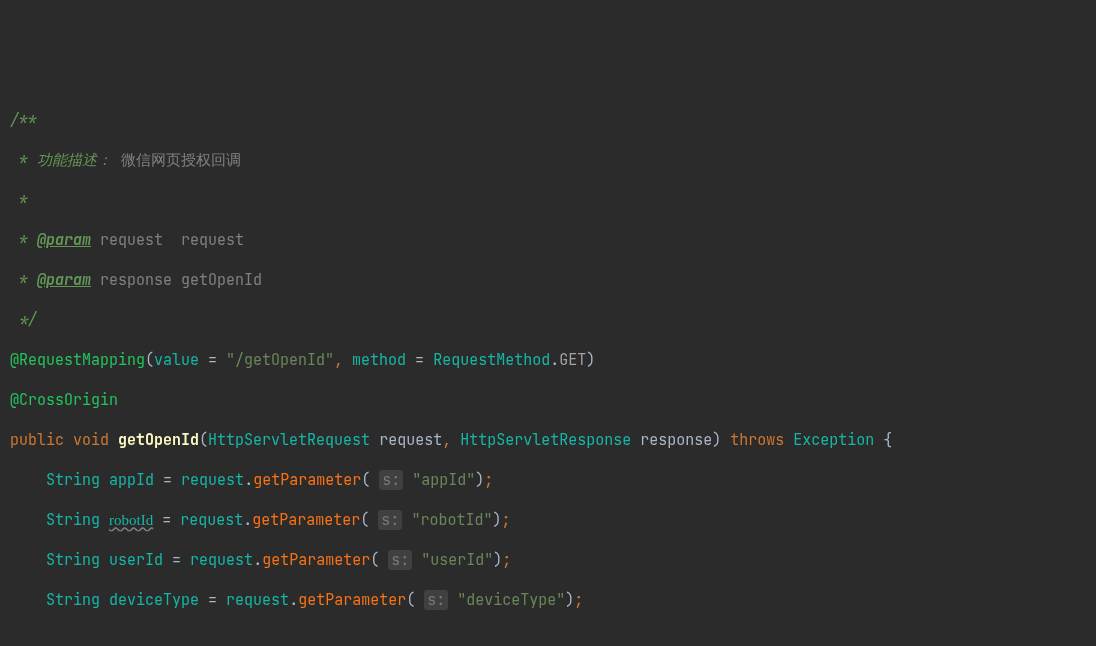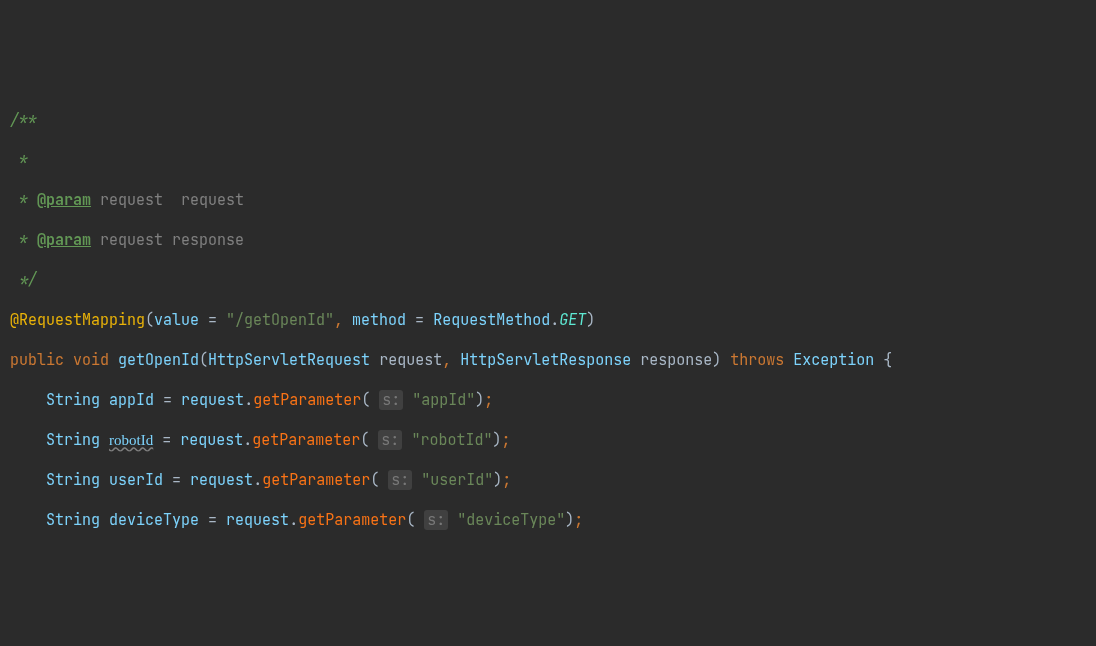--- a/index.html
+++ b/index.html
@@ -9,46 +9,48 @@
       font-family: 'JetBrains Mono', 'Consolas', 'Monaco', monospace;
       font-size: 15px;
       line-height: 20px;
       padding: 10px 10px;
       white-space: pre;
       overflow-x: auto;
     }
     .line { display: block; min-height: 20px; }
     .comment { color: #808080; }
     .doc-comment { color: #629755; font-style: italic; }
-    .doc-tag { color: #629755; font-weight: bold; text-decoration: underline; }
-    .annotation { color: #eab308; }
+    .doc-tag { color: #629755; font-style: italic; font-weight: bold; text-decoration: underline; }
+    .annotation { color: #22c55e; }
     .keyword { color: #cc7832; }
     .string { color: #6a8759; }
-    .method { color: #7dd3fc; }
+    .method { color: #fef9c3; font-weight: bold; }
     .method-call { color: #f97316; }
     .param { color: #a9b7c6; }
-    .identifier { color: #7dd3fc; }
+    .identifier { color: #14b8a6; }
     .underlined { text-decoration: underline wavy #808080; font-family: Liberation Serif, serif; }
     .param-hint { background: #404040; color: #787878; border-radius: 3px; padding: 0 3px; font-style: normal; }
     .punct { color: #a9b7c6; }
     .operator { color: #a9b7c6; }
-    .enum-const { color: #5eead4; font-style: italic; }
+    .enum-const { color: #a3a3a3; }
   </style>
 </head>
 <body>
 
 
 
 <div>
 <span class="line"><span class="doc-comment">/**</span></span>
+<span class="line"><span class="doc-comment"> * </span><span class="doc-comment">功能描述：</span><span class="comment"> 微信网页授权回调</span></span>
 <span class="line"><span class="doc-comment"> *</span></span>
 <span class="line"><span class="doc-comment"> * </span><span class="doc-tag">@param</span><span class="comment"> request  request</span></span>
-<span class="line"><span class="doc-comment"> * </span><span class="doc-tag">@param</span><span class="comment"> request response</span></span>
+<span class="line"><span class="doc-comment"> * </span><span class="doc-tag">@param</span><span class="comment"> response getOpenId</span></span>
 <span class="line"><span class="doc-comment"> */</span></span>
 <span class="line"><span class="annotation">@RequestMapping</span><span class="punct">(</span><span class="identifier">value</span><span class="operator"> = </span><span class="string">"/getOpenId"</span><span class="keyword">, </span><span class="identifier">method</span><span class="operator"> = </span><span class="identifier">RequestMethod</span><span class="punct">.</span><span class="enum-const">GET</span><span class="punct">)</span></span>
+<span class="line"><span class="annotation">@CrossOrigin</span></span>
 <span class="line"><span class="keyword">public</span> <span class="keyword">void</span> <span class="method">getOpenId</span><span class="punct">(</span><span class="identifier">HttpServletRequest</span> <span class="param">request</span><span class="keyword">,</span> <span class="identifier">HttpServletResponse</span> <span class="param">response</span><span class="punct">)</span> <span class="keyword">throws</span> <span class="identifier">Exception</span> <span class="punct">{</span></span>
 <span class="line">    <span class="identifier">String</span> <span class="identifier">appId</span> <span class="operator">=</span> <span class="identifier">request</span><span class="punct">.</span><span class="method-call">getParameter</span><span class="punct">(</span> <span class="param-hint">s:</span> <span class="string">"appId"</span><span class="punct">)</span><span class="keyword">;</span></span>
 <span class="line">    <span class="identifier">String</span> <span class="identifier underlined">robotId</span> <span class="operator">=</span> <span class="identifier">request</span><span class="punct">.</span><span class="method-call">getParameter</span><span class="punct">(</span> <span class="param-hint">s:</span> <span class="string">"robotId"</span><span class="punct">)</span><span class="keyword">;</span></span>
 <span class="line">    <span class="identifier">String</span> <span class="identifier">userId</span> <span class="operator">=</span> <span class="identifier">request</span><span class="punct">.</span><span class="method-call">getParameter</span><span class="punct">(</span> <span class="param-hint">s:</span> <span class="string">"userId"</span><span class="punct">)</span><span class="keyword">;</span></span>
 <span class="line">    <span class="identifier">String</span> <span class="identifier">deviceType</span> <span class="operator">=</span> <span class="identifier">request</span><span class="punct">.</span><span class="method-call">getParameter</span><span class="punct">(</span> <span class="param-hint">s:</span> <span class="string">"deviceType"</span><span class="punct">)</span><span class="keyword">;</span></span>
 
 
 
 
 

